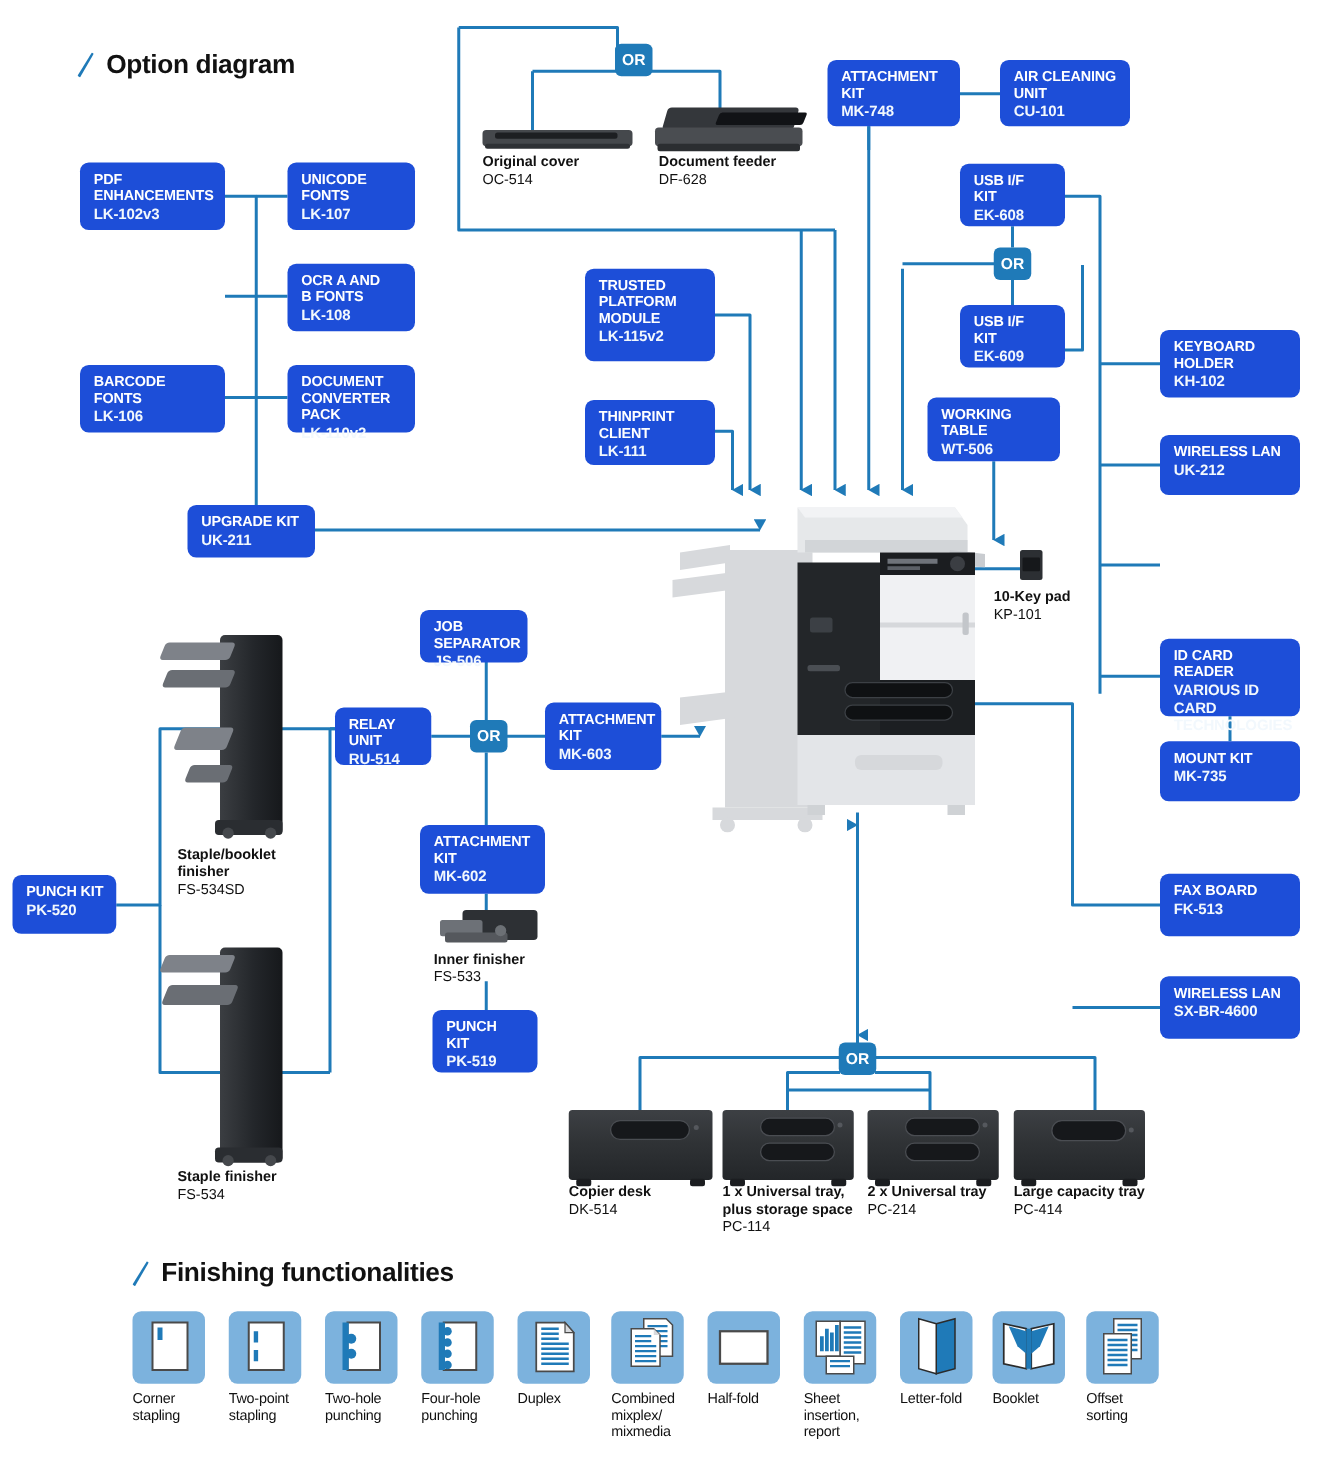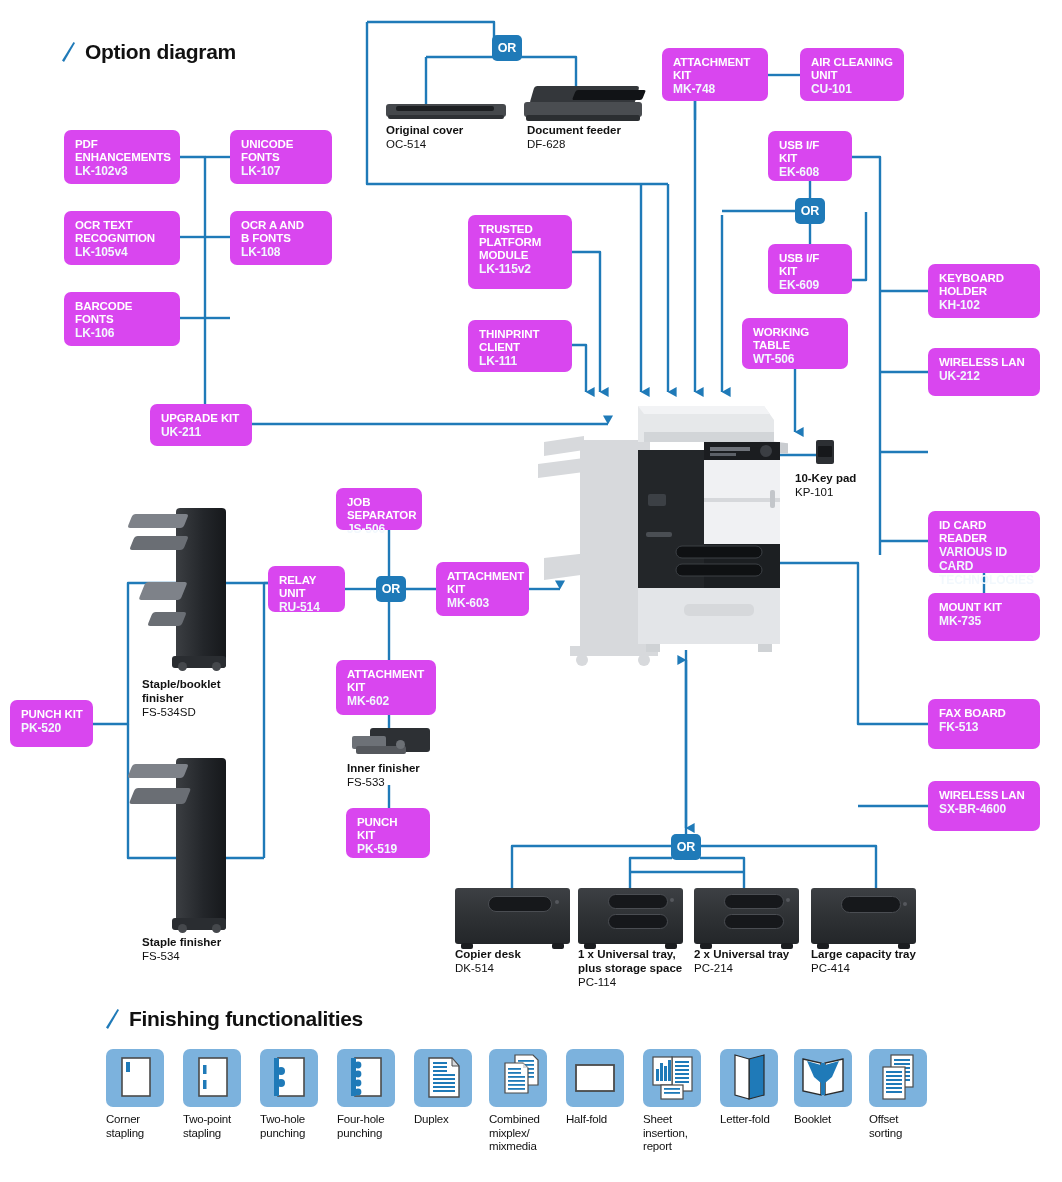--- a/index.html
+++ b/index.html
@@ -7,21 +7,21 @@
   #page{position:relative;width:1062px;height:1182px;overflow:hidden;background:#fff;}
 
   svg.wires{position:absolute;left:0;top:0;width:1062px;height:1182px;pointer-events:none;}
 
   
   .sec-head{position:absolute;display:flex;align-items:center;gap:10px;}
   .sec-bullet{width:13px;height:20px;flex:0 0 auto;}
   .sec-title{font-size:21px;font-weight:bold;color:#111;letter-spacing:-0.3px;white-space:nowrap;}
 
   
-  .obox{position:absolute;background:#d946ef;border-radius:7px;box-sizing:border-box;
+  .obox{position:absolute;background:#1d4ed8;border-radius:7px;box-sizing:border-box;
         padding:8px 10px 8px 11px;color:#fff;line-height:1.14;}
   .obox .t1{font-weight:bold;font-size:11.5px;letter-spacing:-0.1px;text-transform:uppercase;}
   .obox .t2{font-size:12px;font-weight:bold;color:#f2f8fd;margin-top:1px;letter-spacing:-0.1px;}
   .obox .t2.up{text-transform:uppercase;}
 
   
   .orbadge{position:absolute;width:30px;height:26px;background:#1f7ab8;border-radius:5px;
            color:#fff;font-weight:bold;font-size:12.5px;display:flex;align-items:center;
            justify-content:center;letter-spacing:0px;}
 
@@ -206,31 +206,31 @@
   </div>
 
   <div class="obox" style="left:64px;top:130px;width:116px;height:54px;">
     <div class="t1">PDF<br>ENHANCEMENTS</div>
     <div class="t2">LK-102v3</div>
   </div>
   <div class="obox" style="left:230px;top:130px;width:102px;height:54px;">
     <div class="t1">UNICODE<br>FONTS</div>
     <div class="t2">LK-107</div>
   </div>
-  <div class="obox" style="left:64px;top:211px;width:116px;height:54px;">
-    <div class="t1">OCR TEXT<br>RECOGNITION</div>
-    <div class="t2">LK-105v4</div>
-  </div>
   <div class="obox" style="left:230px;top:211px;width:102px;height:54px;">
     <div class="t1">OCR A AND<br>B FONTS</div>
     <div class="t2">LK-108</div>
   </div>
   <div class="obox" style="left:64px;top:292px;width:116px;height:54px;">
     <div class="t1">BARCODE<br>FONTS</div>
     <div class="t2">LK-106</div>
+  </div>
+  <div class="obox" style="left:230px;top:292px;width:102px;height:54px;">
+    <div class="t1">DOCUMENT<br>CONVERTER PACK</div>
+    <div class="t2">LK-110v2</div>
   </div>
   <div class="obox" style="left:150px;top:404px;width:102px;height:42px;">
     <div class="t1">UPGRADE KIT</div>
     <div class="t2">UK-211</div>
   </div>
 
   <div class="obox" style="left:468px;top:215px;width:104px;height:74px;">
     <div class="t1">TRUSTED<br>PLATFORM<br>MODULE</div>
     <div class="t2">LK-115v2</div>
   </div>

